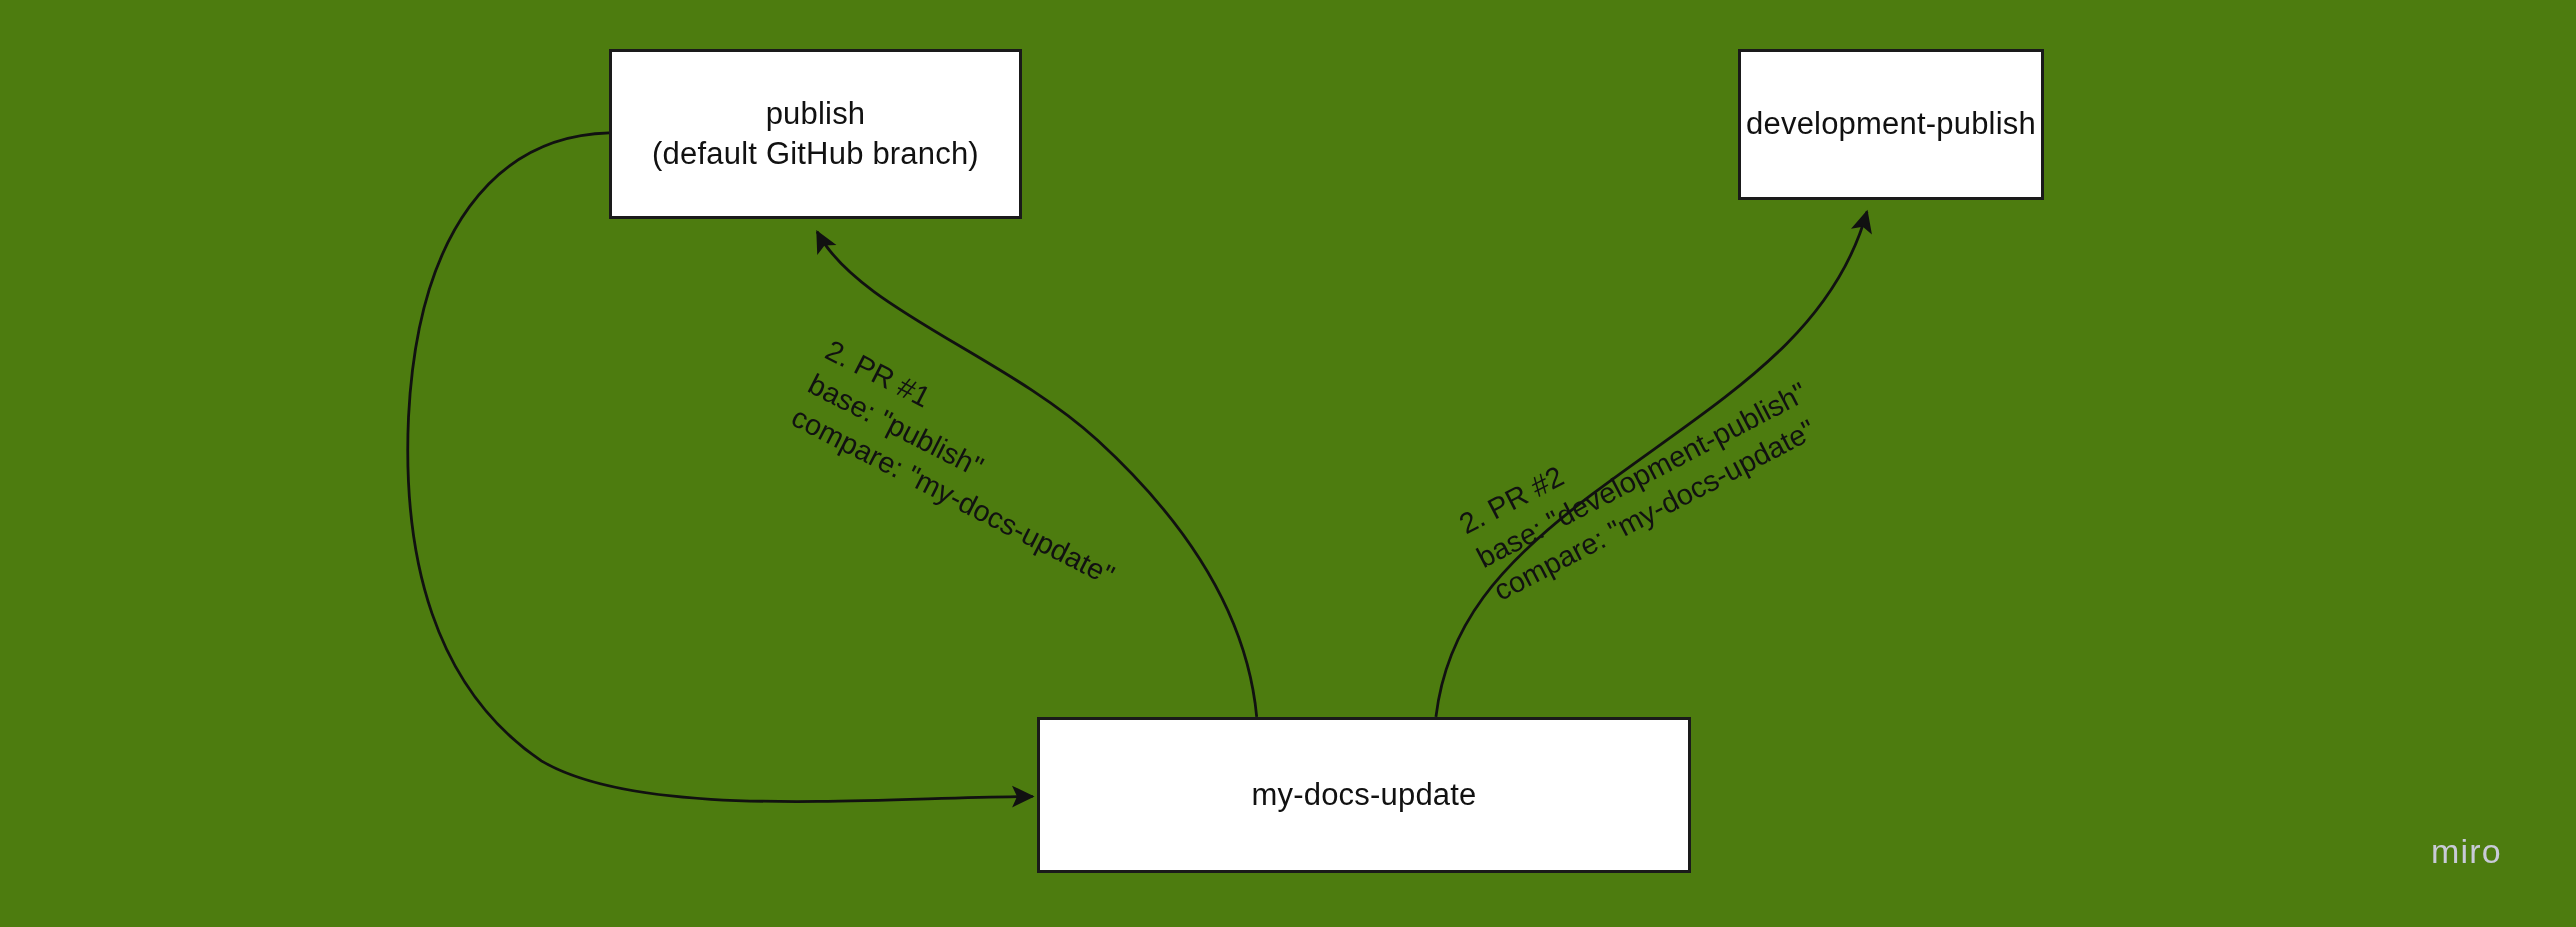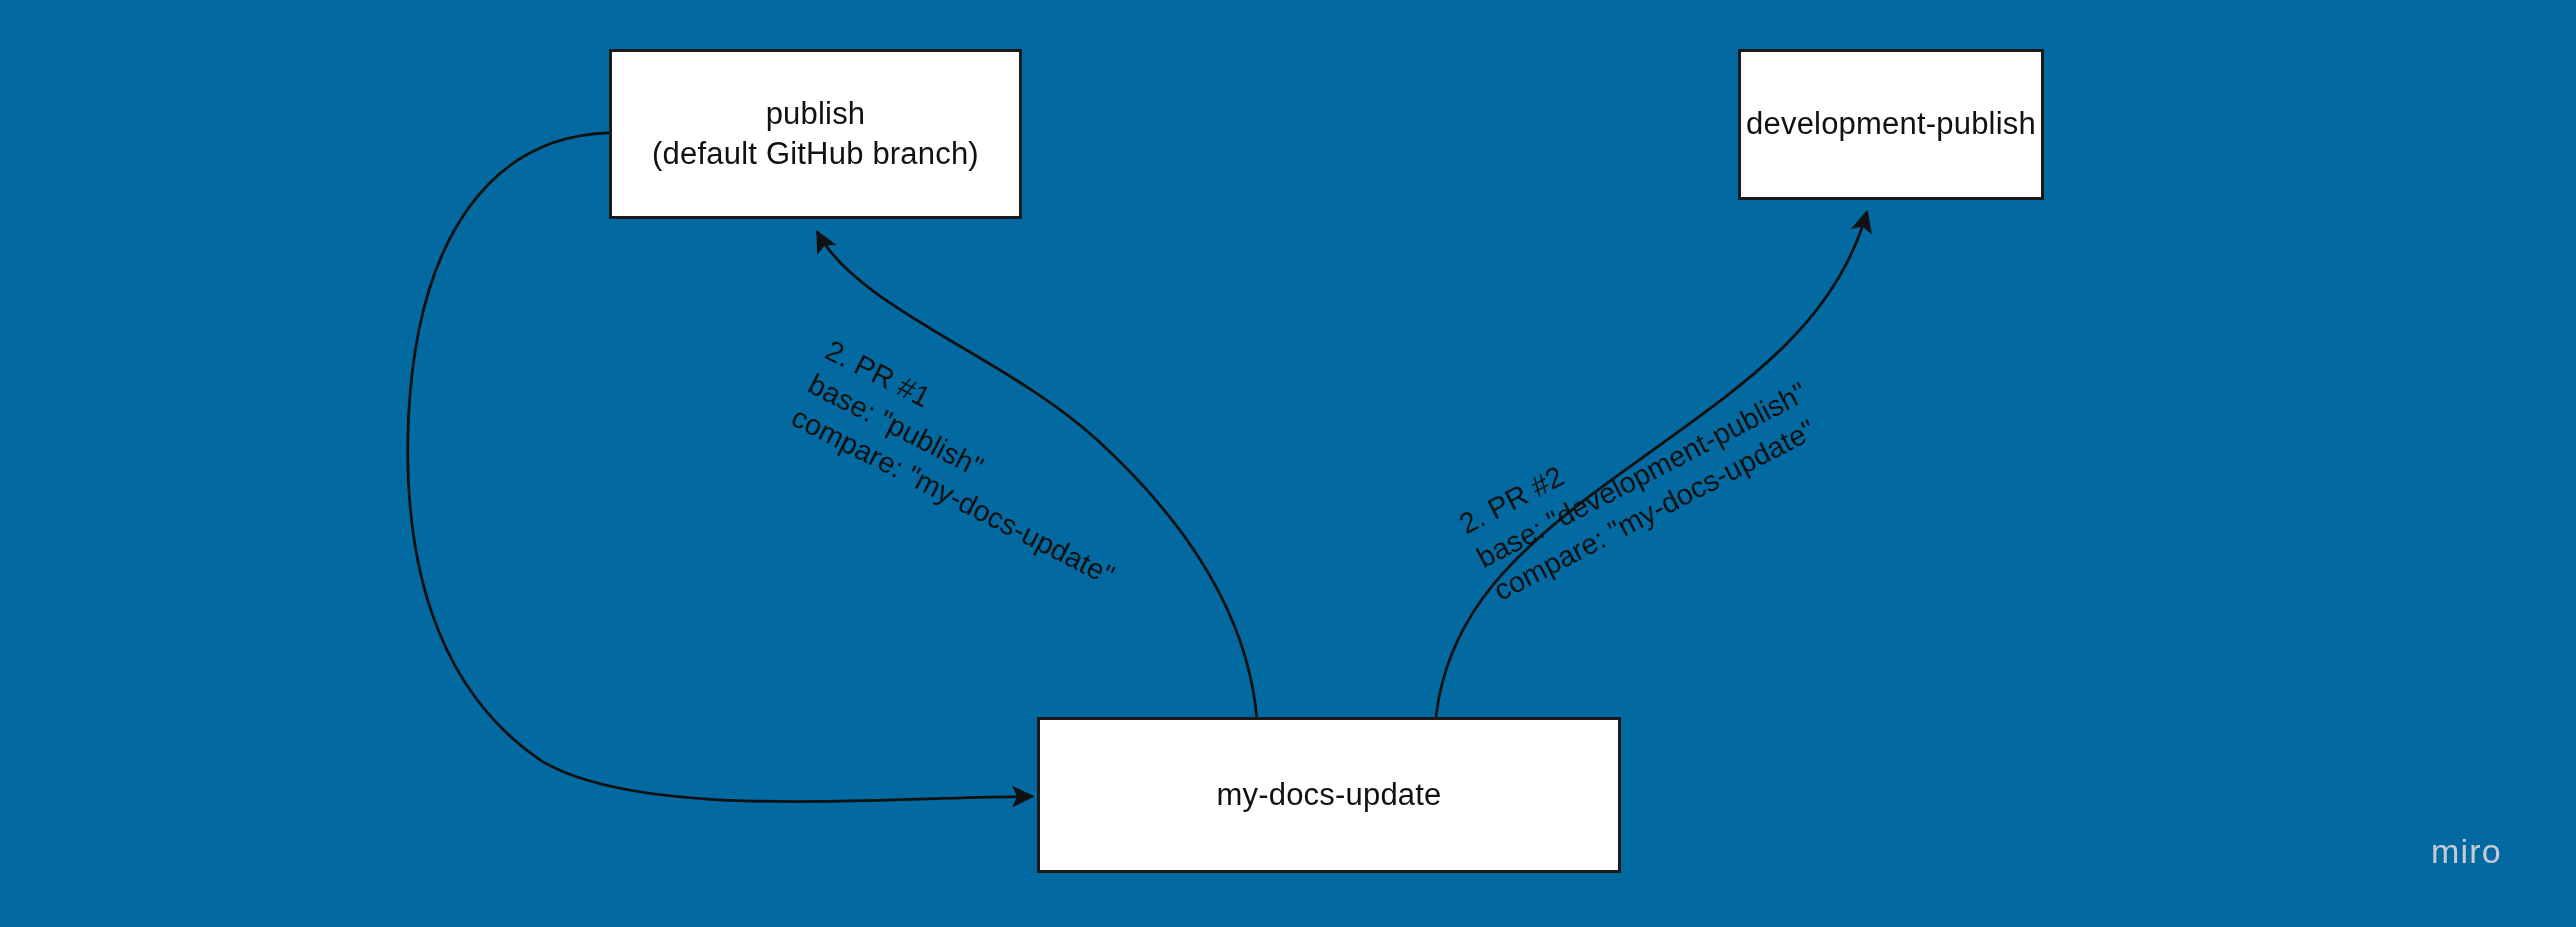--- a/index.html
+++ b/index.html
@@ -9,21 +9,21 @@
     background: #ffffff;
   }
   body {
     font-family: "Liberation Sans", sans-serif;
     -webkit-font-smoothing: antialiased;
   }
   #canvas {
     position: relative;
     width: 2576px;
     height: 927px;
-    background: #0369a1;
+    background: #4d7c0f;
     overflow: hidden;
   }
   #edges {
     position: absolute;
     left: 0;
     top: 0;
     width: 2576px;
     height: 927px;
     pointer-events: none;
   }
@@ -51,21 +51,21 @@
   }
   #node-development-publish {
     left: 1738px;
     top: 49px;
     width: 306px;
     height: 151px;
   }
   #node-my-docs-update {
     left: 1037px;
     top: 717px;
-    width: 584px;
+    width: 654px;
     height: 156px;
   }
   .edge-label {
     position: absolute;
     color: #111111;
     font-size: 29px;
     line-height: 1.30;
     white-space: pre-line;
     z-index: 4;
   }

